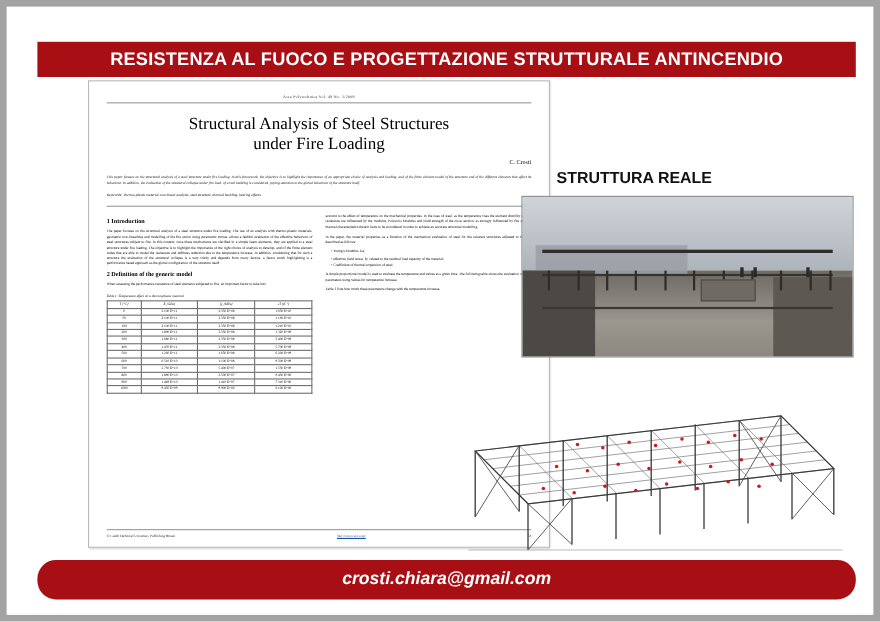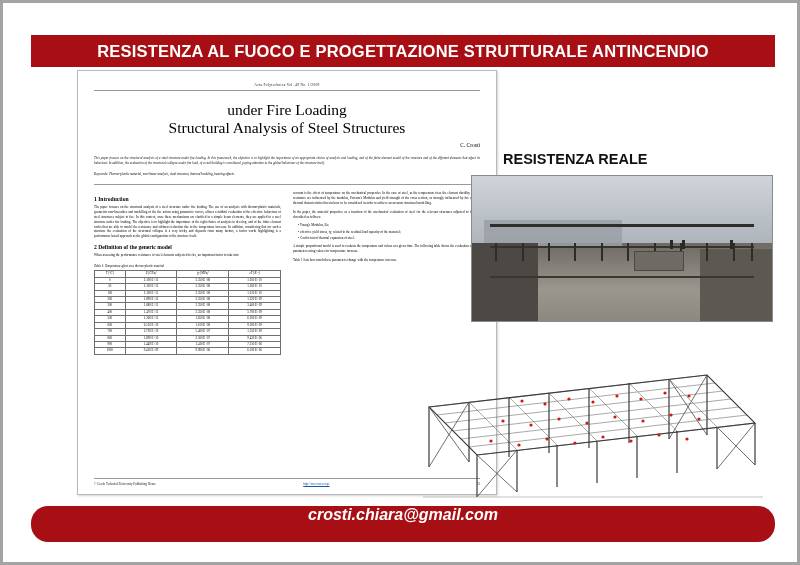--- a/index.html
+++ b/index.html
@@ -13,21 +13,21 @@
     font-family: "Liberation Serif", serif;
     position: relative;
     overflow: hidden;
   }
   .slide {
     position: absolute;
     left: 0; top: 0;
     width: 800px;
     height: 565px;
     background: #ffffff;
-    border: 3px solid #a3a3a3;
+    border: 6px solid #a3a3a3;
     box-sizing: border-box;
   }
 
   
   .title-bar {
     position: absolute;
     left: 28px;
     top: 32px;
     width: 744px;
     height: 32px;
@@ -47,21 +47,21 @@
 
   
   .footer-bar {
     position: absolute;
     left: 28px;
     top: 503px;
     width: 744px;
     height: 36px;
     background: #a80f14;
     display: flex;
-    align-items: flex-start;
+    align-items: center;
     justify-content: center;
     border-radius: 17px;
   }
   .footer-bar .footer-text {
     color: #ffffff;
     font-family: "Liberation Sans", sans-serif;
     font-style: italic;
     font-weight: bold;
     font-size: 16px;
   }
@@ -268,22 +268,22 @@
 
   <div class="title-bar">
     <span class="title-text">RESISTENZA AL FUOCO E PROGETTAZIONE STRUTTURALE ANTINCENDIO</span>
   </div>
 
   <div class="paper">
     <div class="paper-journal">Acta Polytechnica Vol. 49  No. 1/2009</div>
     <div class="paper-rule"></div>
 
     <div class="paper-title">
+      <div>Structural Analysis of Steel Structures</div>
       <div>under Fire Loading</div>
-      <div>Structural Analysis of Steel Structures</div>
     </div>
     <div class="paper-author">C. Crosti</div>
 
     <div class="paper-abstract">This paper focuses on the structural analysis of a steel structure under fire loading. In this framework, the objective is to highlight the importance of an appropriate choice of analysis and loading, and of the finite element model of the structure and of the different elements that affect its behaviour. In addition, the evaluation of the structural collapse under fire load, of a real building is considered, paying attention to the global behaviour of the structure itself.</div>
     <div class="paper-keywords">Keywords: Thermo-plastic material, non-linear analysis, steel structure, thermal buckling, bearing effects.</div>
     <div class="paper-hr"></div>
 
     <div class="columns">
       <div class="col">
         <div class="sec-h">1 Introduction</div>
@@ -391,21 +391,21 @@
       </div>
     </div>
 
     <div class="paper-footer">
       <span>© Czech Technical University Publishing House</span>
       <span class="link">http://ctn.cvut.cz/ap/</span>
       <span>53</span>
     </div>
   </div>
 
-  <div class="label" id="label-real">RESISTENZA REALE</div>
+  <div class="label" id="label-real">STRUTTURA REALE</div>
 
   <div class="photo">
     <div class="sky"></div>
     <div class="ground"></div>
     <div class="far-building"></div>
     <div class="dark-left"></div>
     <div class="dark-right"></div>
     <div class="struct">
       <div class="col-v" style="left:2%"></div>
       <div class="col-v" style="left:12%"></div>

